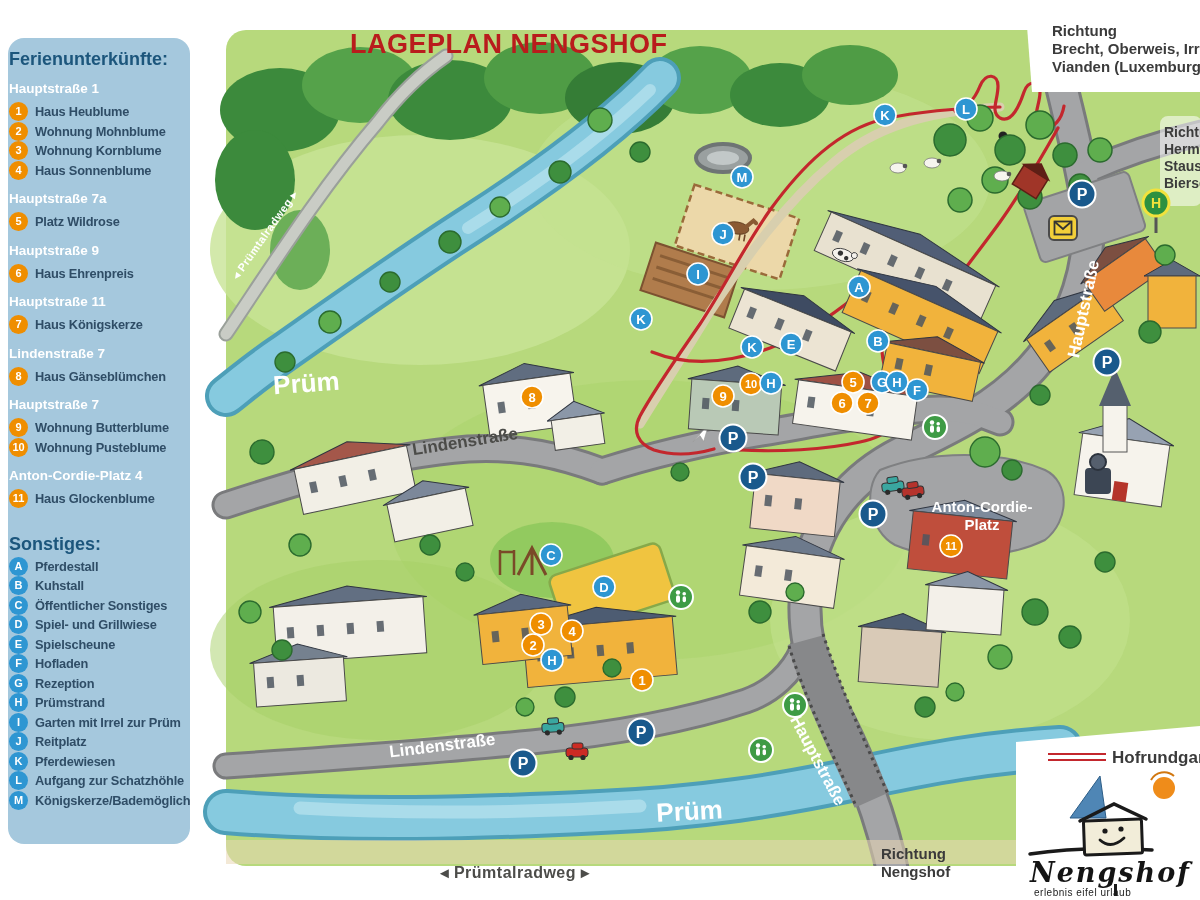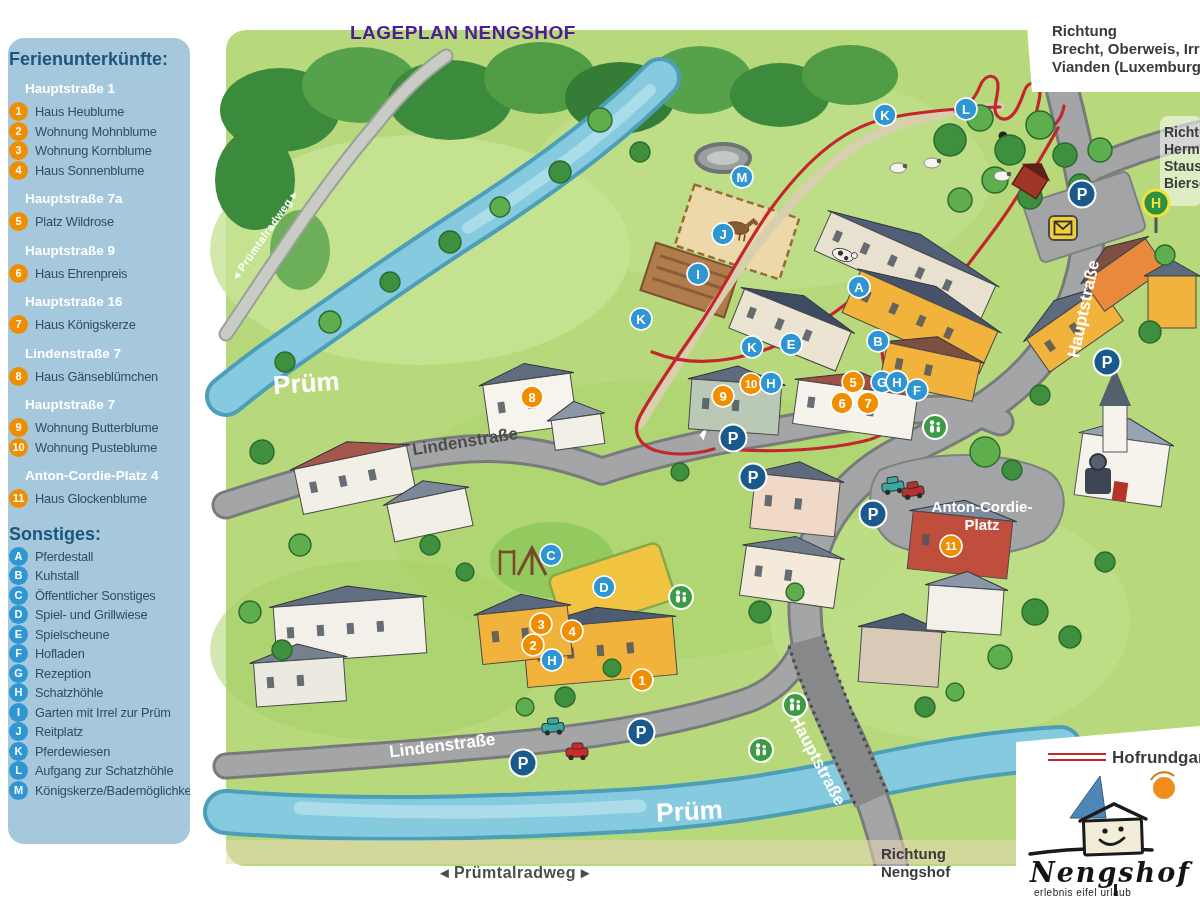--- a/index.html
+++ b/index.html
@@ -5,30 +5,30 @@
 <style>
   html,body{margin:0;padding:0;}
   body{width:1200px;height:900px;overflow:hidden;position:relative;background:#ffffff;
        font-family:"Liberation Sans",sans-serif;}
   #mapsvg{position:absolute;left:0;top:0;width:1200px;height:900px;}
   
   .sidebar{position:absolute;left:8px;top:38px;width:182px;height:806px;
            background:#a5c8dd;border-radius:16px;box-sizing:border-box;
            padding:10px 8px 6px 1px;overflow:hidden;}
   .sb-h{font-size:18px;font-weight:bold;color:#1c567c;margin:0 0 2px 0;line-height:22px;}
-  .sb-h2{margin-top:14px;}
-  .addr{color:#ffffff;font-weight:bold;font-size:13.5px;line-height:16px;margin:11px 0 5px 16px;}
+  .sb-h2{margin-top:24px;}
+  .addr{color:#ffffff;font-weight:bold;font-size:13.5px;line-height:16px;margin:11px 0 5px 0;}
   .lrow{display:flex;align-items:center;gap:7px;height:19.5px;}
   .lbadge{width:19px;height:19px;border-radius:50%;color:#fff;font-size:11px;font-weight:bold;
           display:flex;align-items:center;justify-content:center;flex:0 0 19px;line-height:1;}
   .lbadge.orange{background:#ef8e00;}
   .lbadge.blue{background:#2e96d2;}
-  .lbl{font-size:12.8px;font-weight:normal;color:#2f4d66;letter-spacing:-0.2px;white-space:nowrap;}
+  .lbl{font-size:12.8px;font-weight:bold;color:#2f4d66;letter-spacing:-0.2px;white-space:nowrap;}
   
-  .title{position:absolute;left:350px;top:22px;font-size:19px;font-weight:bold;color:#4c1d95;
+  .title{position:absolute;left:350px;top:29px;font-size:27px;font-weight:bold;color:#b91c1c;
          letter-spacing:0.5px;white-space:nowrap;}
   .dir{position:absolute;font-size:15px;font-weight:bold;color:#3b3b3b;line-height:18px;white-space:nowrap;}
   .dir.small{font-size:14px;line-height:17px;}
   .bike{position:absolute;left:415px;top:863px;width:200px;text-align:center;font-size:16px;
         font-weight:bold;color:#4c4c49;letter-spacing:0.5px;white-space:nowrap;}
   .legend-label{position:absolute;left:1112px;top:748px;font-size:17px;font-weight:bold;color:#3b3b3b;white-space:nowrap;}
   .rline{position:absolute;left:1048px;top:753px;width:58px;height:4px;
          border-top:2.5px solid #c3272d;border-bottom:2.5px solid #c3272d;box-sizing:content-box;}
   
   text{font-family:"Liberation Sans",sans-serif;}
@@ -621,21 +621,21 @@
       <div class="addr">Hauptstraße 7a</div>
       <div class="lrow">
         <div class="lbadge orange">5</div>
         <div class="lbl">Platz Wildrose</div>
       </div>
       <div class="addr">Hauptstraße 9</div>
       <div class="lrow">
         <div class="lbadge orange">6</div>
         <div class="lbl">Haus Ehrenpreis</div>
       </div>
-      <div class="addr">Hauptstraße 16</div>
+      <div class="addr">Hauptstraße 11</div>
       <div class="lrow">
         <div class="lbadge orange">7</div>
         <div class="lbl">Haus Königskerze</div>
       </div>
       <div class="addr">Lindenstraße 7</div>
       <div class="lrow">
         <div class="lbadge orange">8</div>
         <div class="lbl">Haus Gänseblümchen</div>
       </div>
       <div class="addr">Hauptstraße 7</div>
@@ -678,21 +678,21 @@
       <div class="lrow">
         <div class="lbadge blue">F</div>
         <div class="lbl">Hofladen</div>
       </div>
       <div class="lrow">
         <div class="lbadge blue">G</div>
         <div class="lbl">Rezeption</div>
       </div>
       <div class="lrow">
         <div class="lbadge blue">H</div>
-        <div class="lbl">Schatzhöhle</div>
+        <div class="lbl">Prümstrand</div>
       </div>
       <div class="lrow">
         <div class="lbadge blue">I</div>
         <div class="lbl">Garten mit Irrel zur Prüm</div>
       </div>
       <div class="lrow">
         <div class="lbadge blue">J</div>
         <div class="lbl">Reitplatz</div>
       </div>
       <div class="lrow">

